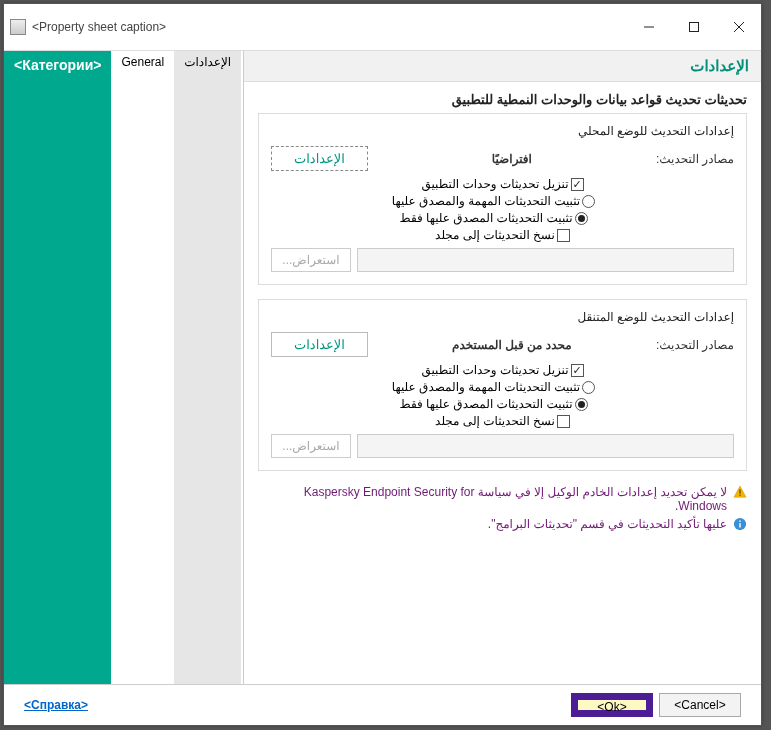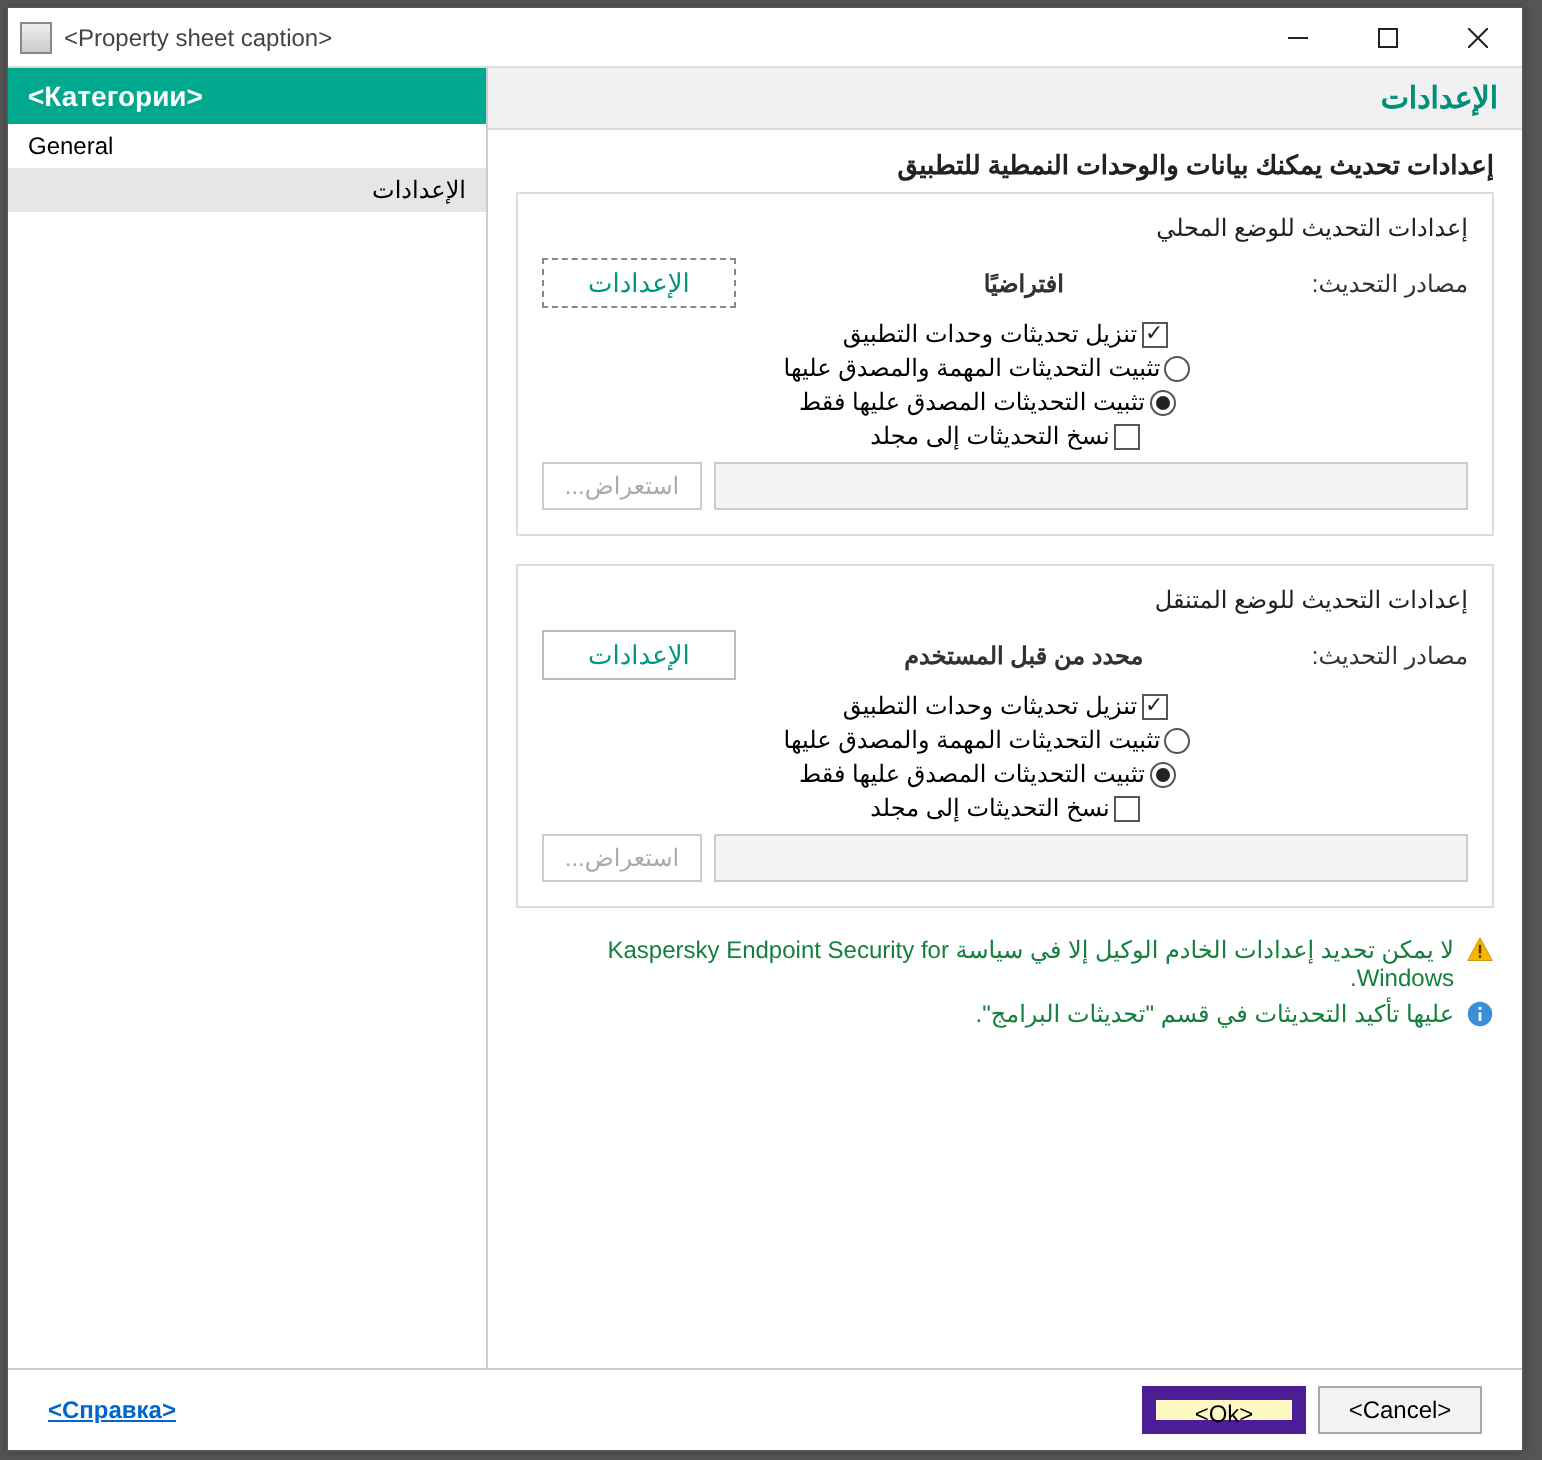--- a/index.html
+++ b/index.html
@@ -16,21 +16,21 @@
     width: 759px;
     height: 723px;
     background: #fff;
     border: 1px solid #555;
     margin: 3px;
     display: flex;
     flex-direction: column;
     box-shadow: 0 0 4px rgba(0,0,0,0.3);
   }
   .titlebar {
-    height: 30px;
+    height: 47px;
     display: flex;
     align-items: center;
     border-bottom: 1px solid #ddd;
     background: #fff;
   }
   .titlebar .app-icon {
     width: 16px;
     height: 16px;
     margin: 0 6px;
     border: 1px solid #888;
@@ -54,21 +54,21 @@
 
   .content {
     display: flex;
     flex: 1;
     min-height: 0;
   }
   .sidebar {
     width: 240px;
     border-right: 1px solid #ccc;
     display: flex;
-    flex-direction: column;
+    flex-direction: row;
   }
   .cat-header {
     background: #00a88e;
     color: #fff;
     font-weight: bold;
     padding: 6px 10px;
     font-size: 14px;
   }
   .sidebar-item {
     padding: 4px 10px;
@@ -198,21 +198,21 @@
     cursor: default;
     direction: rtl;
   }
 
   .note {
     display: flex;
     gap: 6px;
     margin: 4px 0;
     direction: rtl;
     font-size: 12px;
-    color: #15803d;
+    color: #701a75;
     justify-content: flex-start;
   }
   .note .warn-icon {
     width: 14px; height: 14px;
     flex-shrink: 0;
   }
   .note .info-icon {
     width: 14px; height: 14px;
     flex-shrink: 0;
   }
@@ -276,21 +276,21 @@
     <div class="sidebar">
       <div class="cat-header">&lt;Категории&gt;</div>
       <div class="sidebar-item">General</div>
       <div class="sidebar-item selected" dir="rtl">الإعدادات</div>
     </div>
 
     <div class="main">
       <div class="main-header">الإعدادات</div>
       <div class="main-body">
 
-        <div class="section-title">إعدادات تحديث يمكنك بيانات والوحدات النمطية للتطبيق</div>
+        <div class="section-title">تحديثات تحديث قواعد بيانات والوحدات النمطية للتطبيق</div>
 
         <div class="group">
           <div class="group-title">إعدادات التحديث للوضع المحلي</div>
           <div class="row" style="justify-content: space-between; direction: rtl;">
             <span class="label">مصادر التحديث:</span>
             <span class="value" style="text-align:center;">افتراضيًا</span>
             <button class="settings-btn">الإعدادات</button>
           </div>
 
           <div class="checkbox-row">

